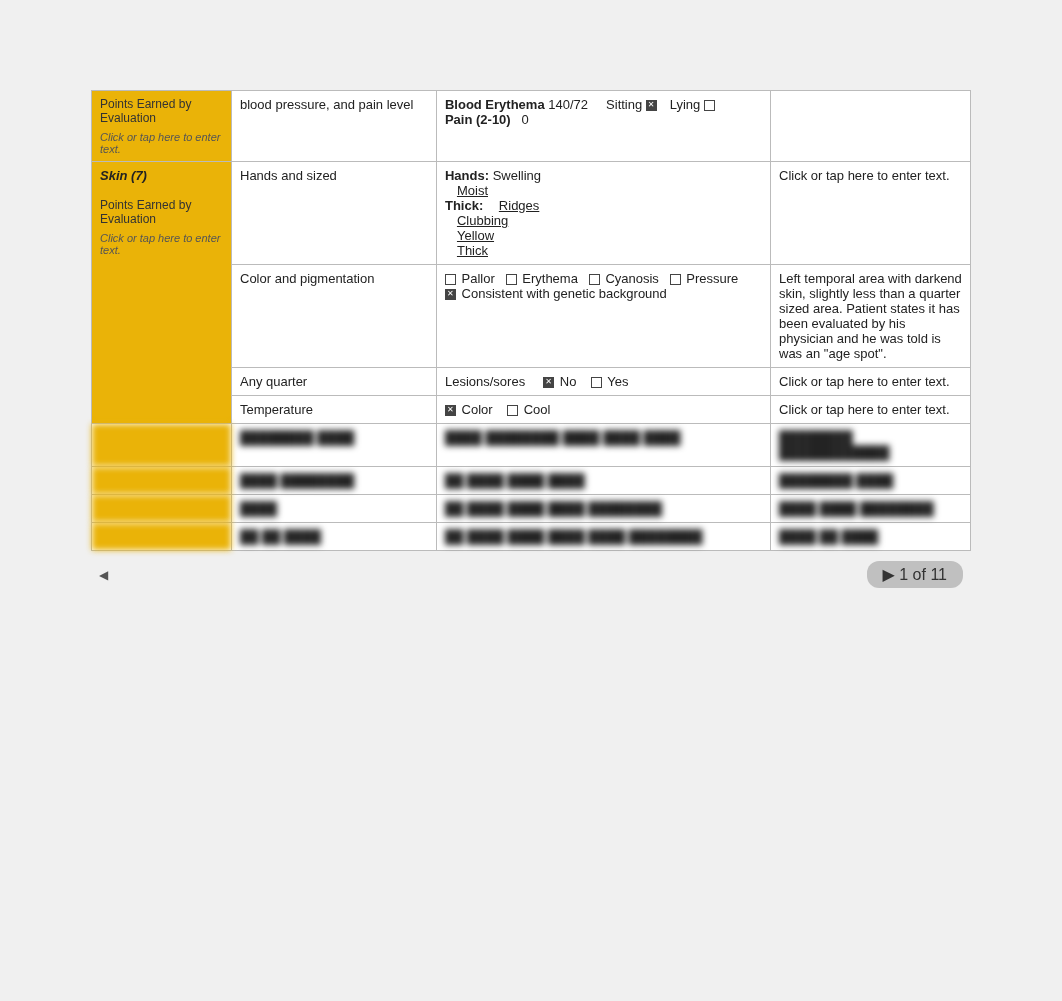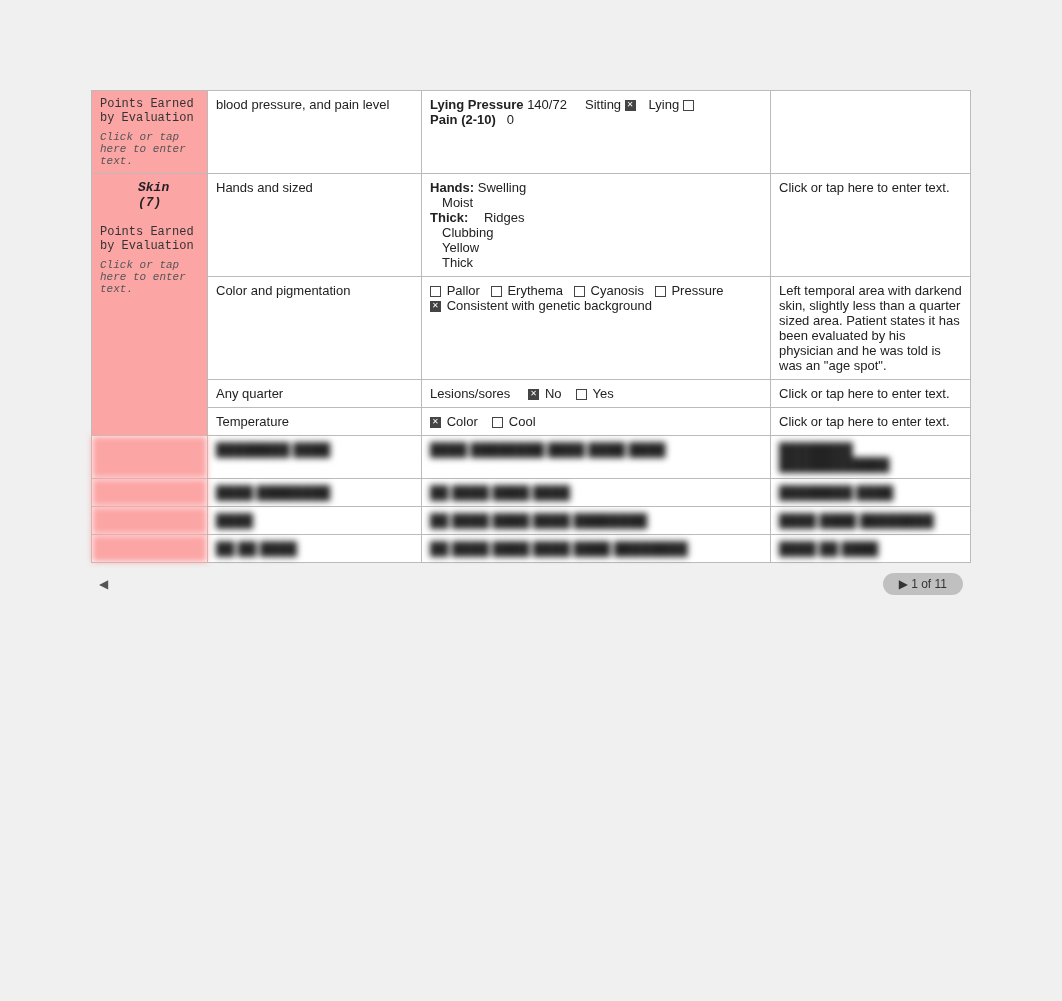--- a/index.html
+++ b/index.html
@@ -22,40 +22,38 @@
       border-collapse: collapse;
       background: #fff;
       border: 1px solid #bbb;
     }
     .main-table td, .main-table th {
       border: 1px solid #bbb;
       vertical-align: top;
       padding: 6px 8px;
     }
     .green-cell {
-      background: #fca5a5;
-      width: 116px;
-      font-family: Liberation Mono, monospace;
+      background: #eab308;
+      width: 140px;
     }
     .points-label {
       font-size: 12px;
       color: #333;
       font-weight: normal;
     }
     .click-text {
       font-size: 11px;
       color: #555;
       font-style: italic;
       margin-top: 6px;
     }
     .skin-header {
       font-weight: bold;
       font-style: italic;
       font-size: 13px;
-      margin-left: 38px;
     }
 
     .checkbox-unchecked {
       display: inline-block;
       width: 11px;
       height: 11px;
       border: 1px solid #444;
       vertical-align: middle;
       margin-right: 2px;
     }
@@ -71,63 +69,63 @@
     }
     .checkbox-checked::after {
       content: '✕';
       color: #fff;
       font-size: 8px;
       position: absolute;
       top: -1px;
       left: 1px;
     }
     .bold-label { font-weight: bold; }
-    .indented { margin-left: 12px; }
+    .indented { margin-left: 12px; text-decoration: underline; }
     .blurred-row td {
       filter: blur(3px);
       user-select: none;
     }
     .footer-bar {
       width: 880px;
       margin: 6px auto 0 auto;
       display: flex;
       justify-content: space-between;
       align-items: center;
       padding: 4px 8px;
     }
     .footer-left {
       font-size: 12px;
       color: #555;
     }
     .footer-right {
       background: #c0c0c0;
       border-radius: 12px;
       padding: 4px 16px;
-      font-size: 12px;
+      font-size: 16px;
       color: #333;
     }
   </style>
 </head>
 <body>
 
 <div class="page-wrapper">
   <table class="main-table">
 
     <tbody>
         <tr>
       <td class="green-cell">
         <div class="points-label">Points Earned by Evaluation</div>
         <div class="click-text">Click or tap here to enter text.</div>
       </td>
       <td>
         <span>blood pressure, and pain level</span>
       </td>
       <td colspan="2">
         <div>
-          <span class="bold-label">Lying Pressure</span>
+          <span class="bold-label">Blood Erythema</span>
           <span>140/72</span>
           &nbsp;&nbsp;&nbsp;
           <span>Sitting</span>
           <span class="checkbox-checked"></span>
           &nbsp;
           <span>Lying</span>
           <span class="checkbox-unchecked"></span>
         </div>
         <div>
           <span class="bold-label">Pain (2-10)</span>

